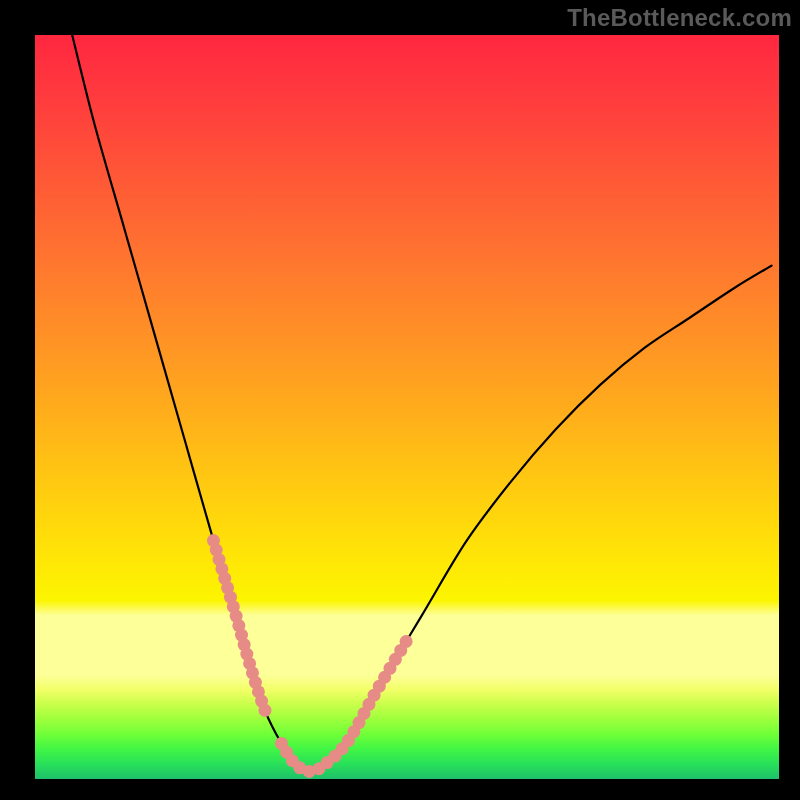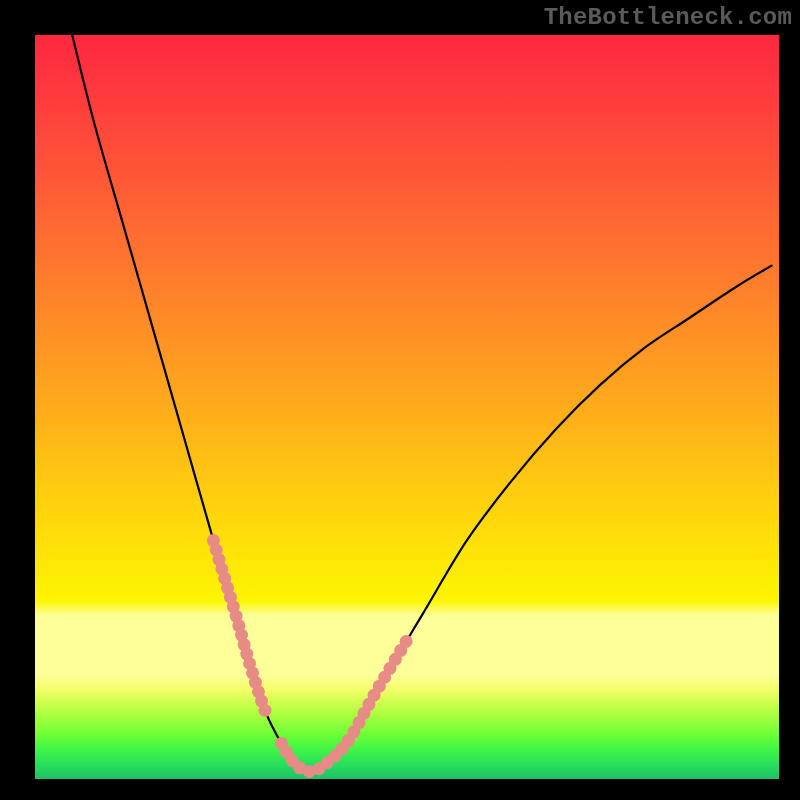--- a/index.html
+++ b/index.html
@@ -18,21 +18,20 @@
     background: #000000;
   }
   .watermark {
     position: absolute;
     top: 4px;
     right: 8px;
     font-size: 24px;
     font-weight: 600;
     color: #5a5a5a;
     letter-spacing: 0.2px;
-    font-family: Liberation Mono, monospace;
   }
   .plot-area {
     position: absolute;
     left: 35px;
     top: 35px;
     width: 744px;
     height: 744px;
     
     background: linear-gradient(
       to bottom,

